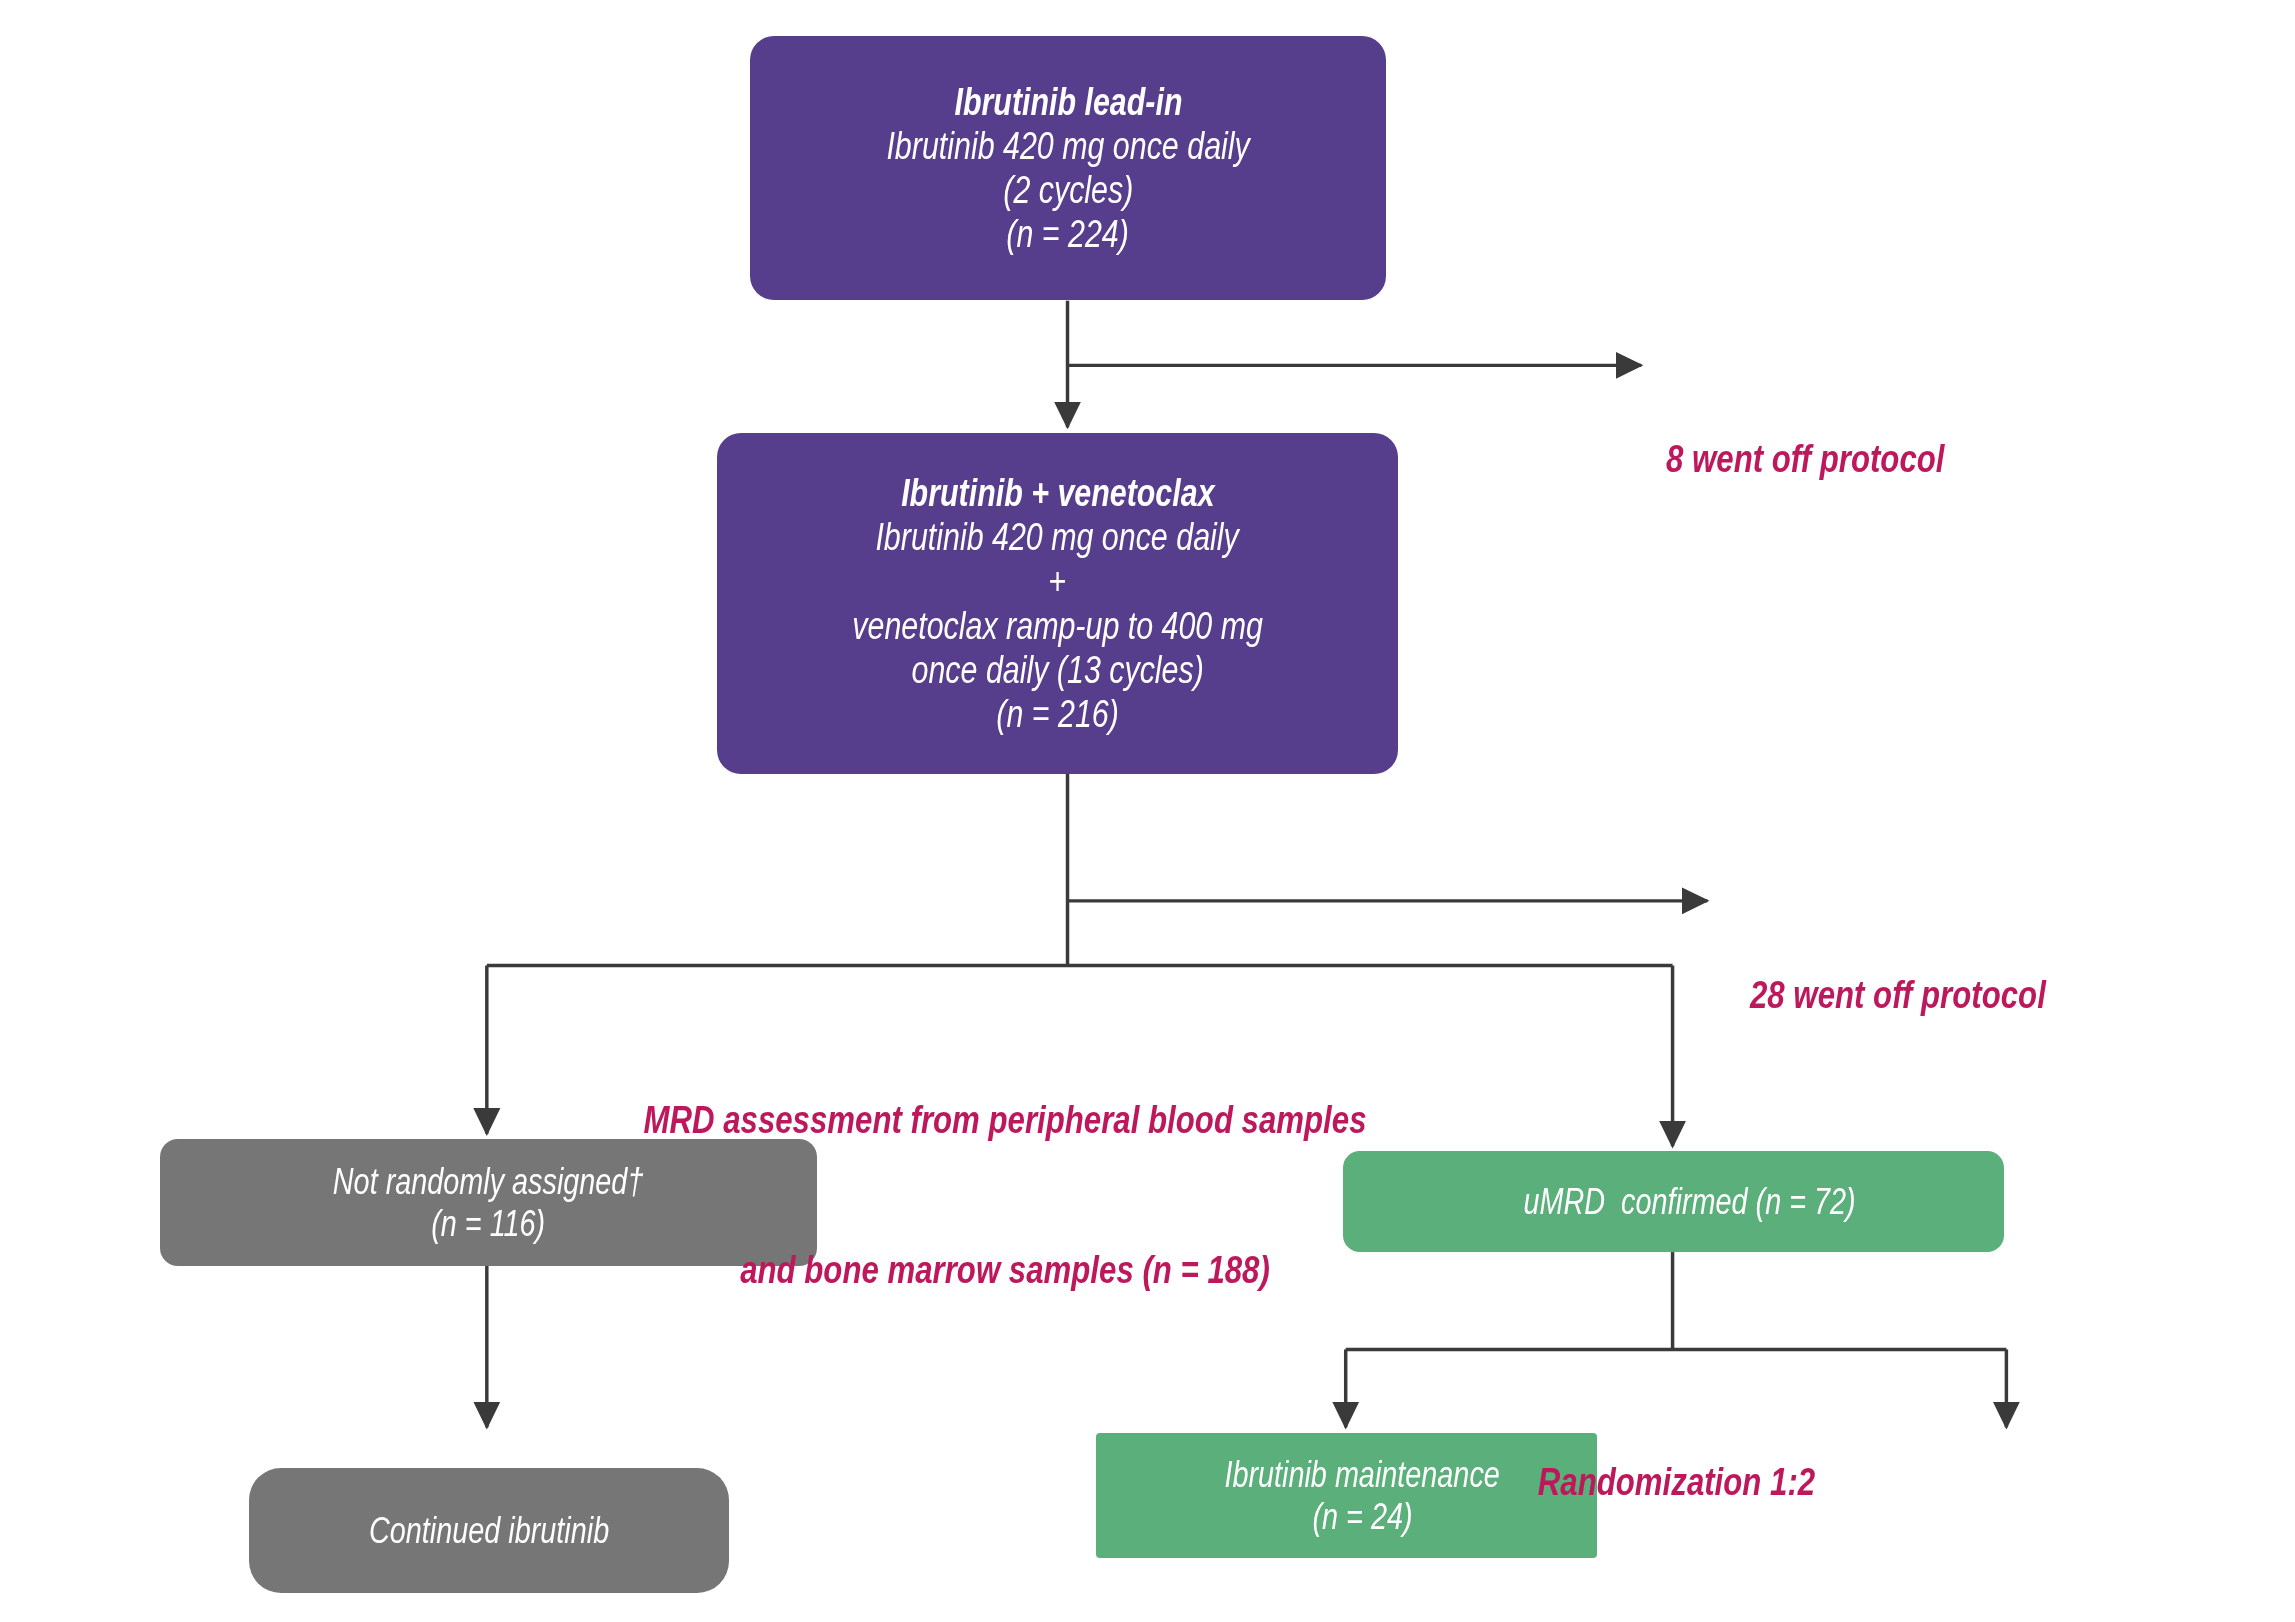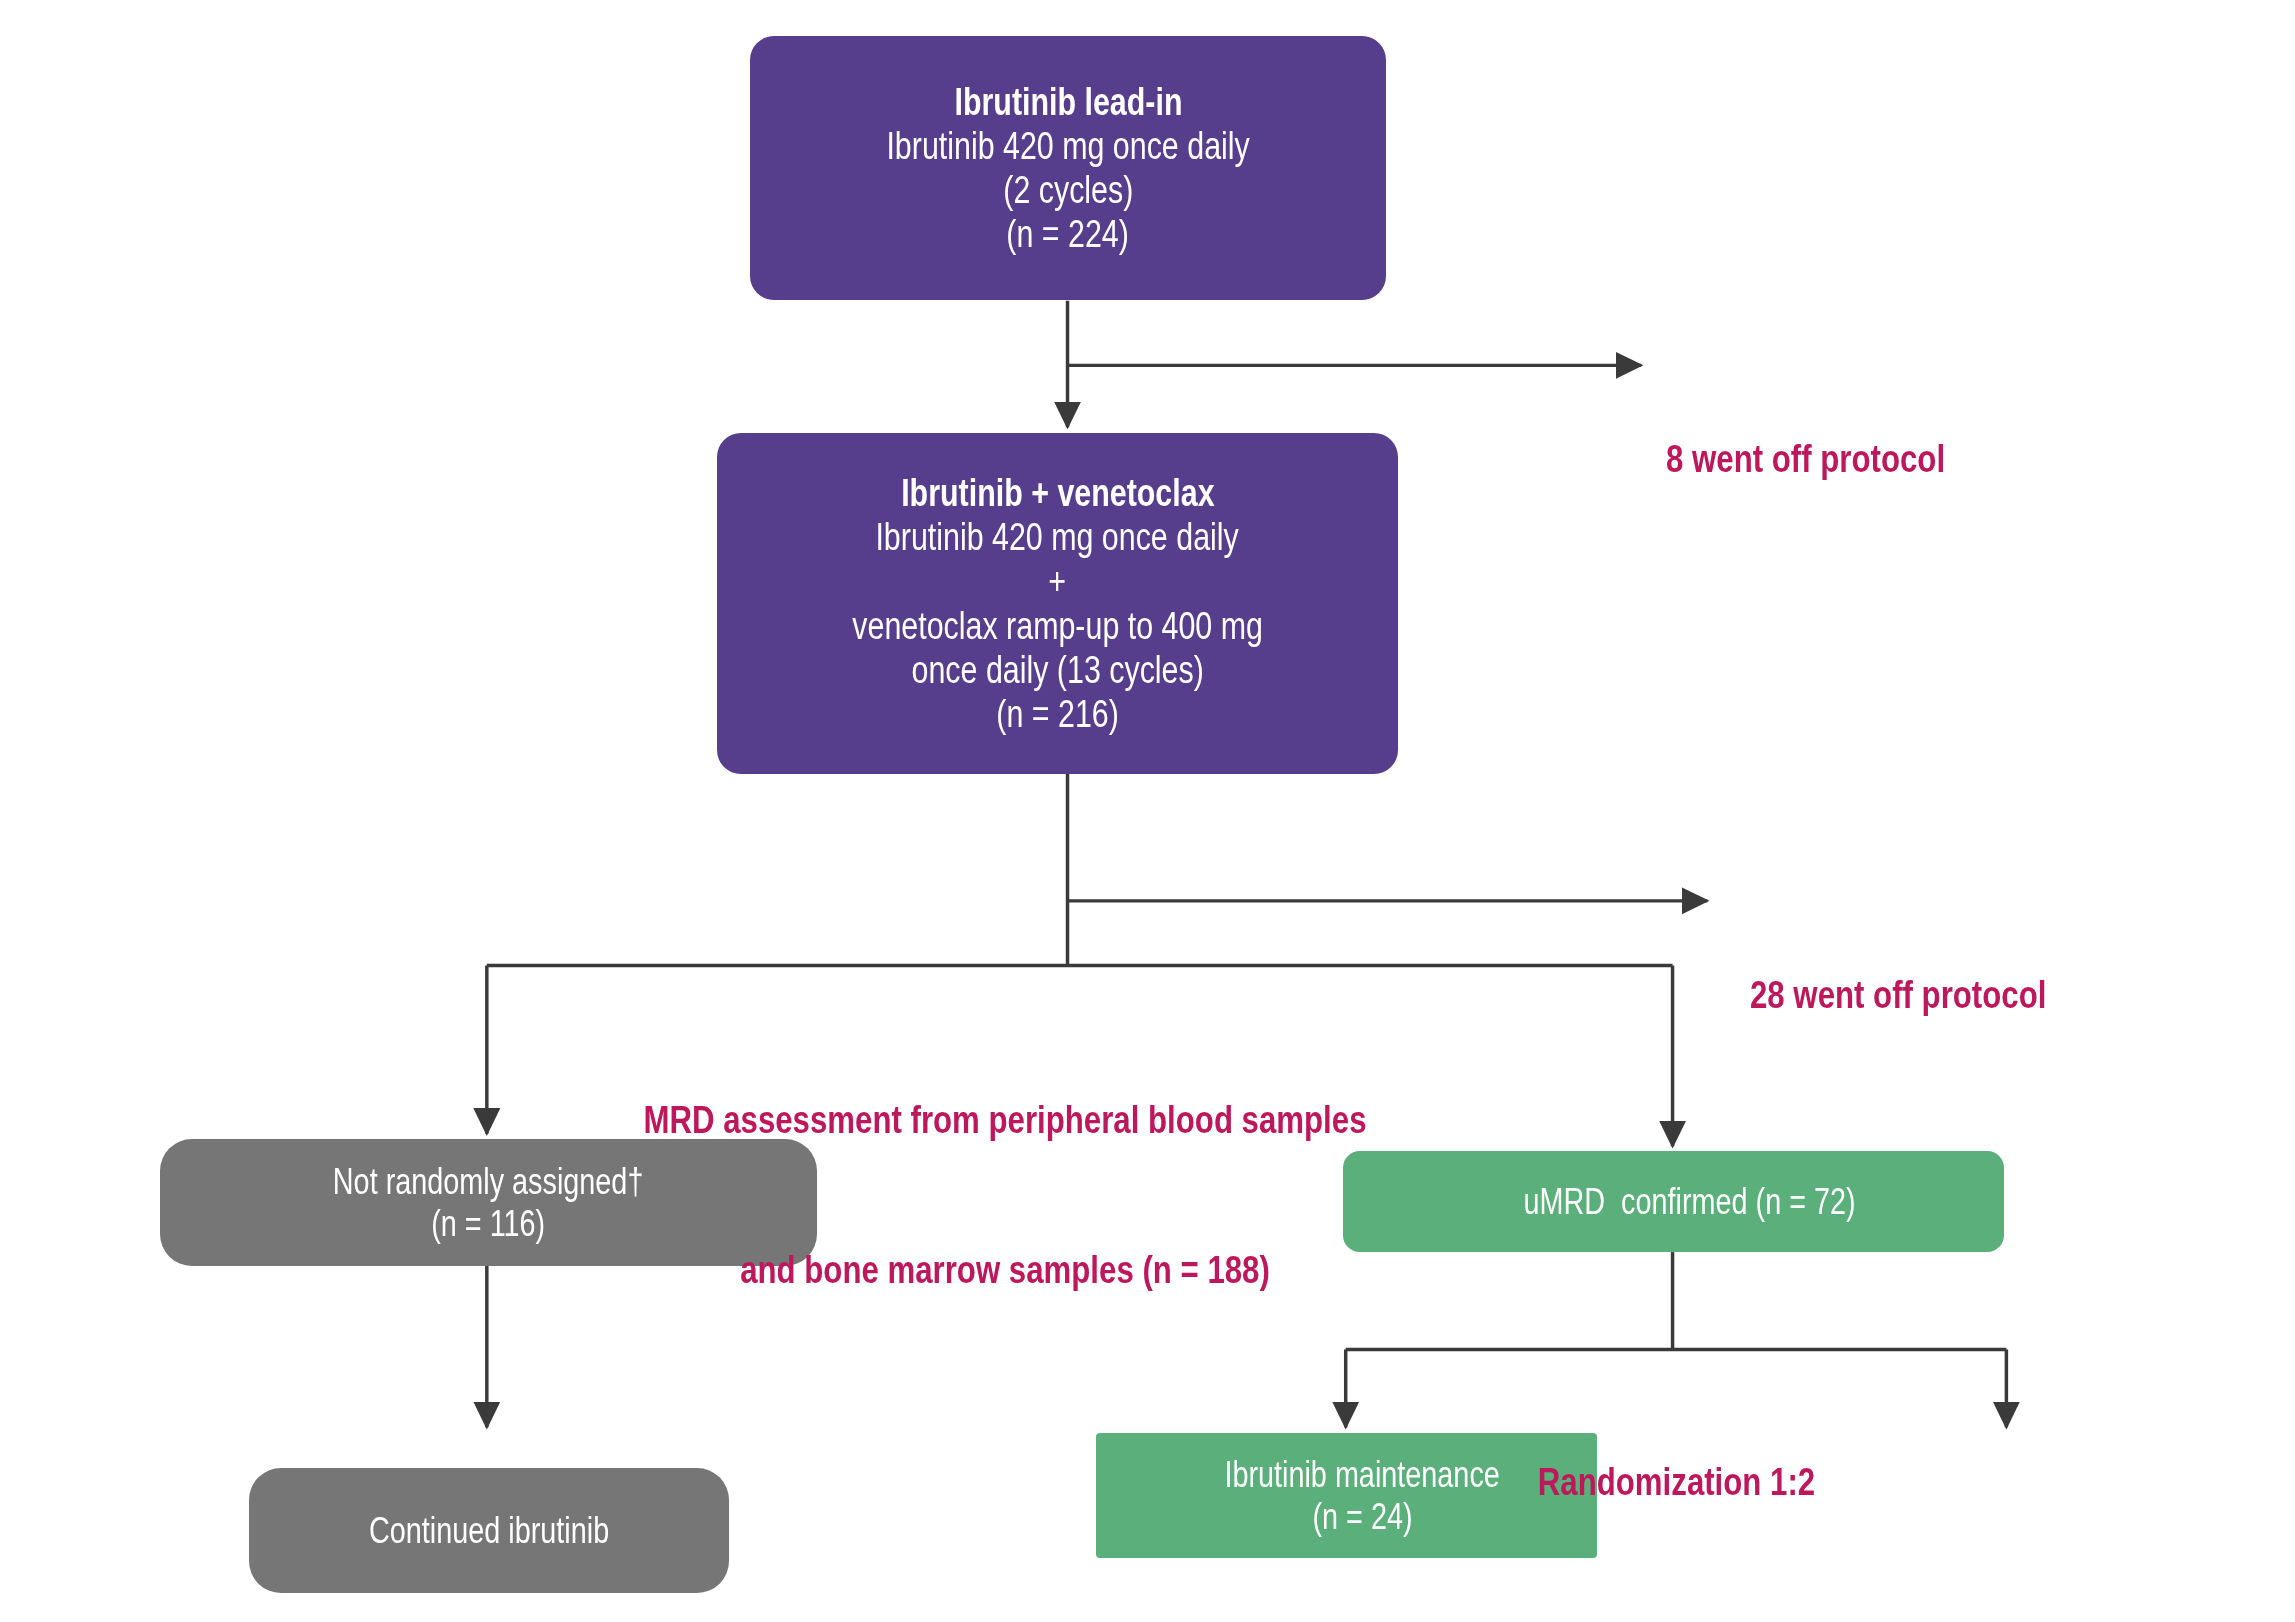--- a/index.html
+++ b/index.html
@@ -1,20 +1,20 @@
 <!DOCTYPE html>
 <html style="font-size:11px"><head>
 <meta charset="utf-8">
 <style>
   html,body{margin:0;padding:0;background:#fff;}
   body{
     width:2295px;height:1623px;position:relative;overflow:hidden;
     font-family:"Liberation Sans","DejaVu Sans",sans-serif;
   }
-  #stage{position:absolute;left:0;top:0;width:2295px;height:1623px;}
+  #stage{position:absolute;left:0;top:0;width:2295px;height:1623px;font-style:italic;}
 
   .node{
     position:absolute;box-sizing:border-box;
     display:flex;flex-direction:column;
     align-items:center;justify-content:center;
     color:#ffffff;text-align:center;
     border-radius:24px;
     line-height:1.16;
     z-index:5;
   }
@@ -79,21 +79,21 @@
 
   <div class="node purple" style="left:717px;top:433px;width:681px;height:341px;font-size:38px;">
     <span class="ln hd">Ibrutinib + venetoclax</span>
     <span class="ln">Ibrutinib 420 mg once daily</span>
     <span class="ln">+</span>
     <span class="ln">venetoclax ramp-up to 400 mg</span>
     <span class="ln">once daily (13 cycles)</span>
     <span class="ln">(n = 216)</span>
   </div>
 
-  <div class="node gray" style="left:160px;top:1139px;width:657px;height:127px;font-size:36px;border-radius:32px;">
+  <div class="node gray" style="left:160px;top:1139px;width:657px;height:127px;font-size:36px;border-radius:18px;">
     <span class="ln">Not randomly assigned†</span>
     <span class="ln">(n = 116)</span>
   </div>
 
   <div class="node gray" style="left:249px;top:1468px;width:480px;height:125px;font-size:36px;border-radius:32px;">
     <span class="ln">Continued ibrutinib</span>
   </div>
 
   <div class="node green" style="left:1343px;top:1151px;width:661px;height:101px;font-size:36px;border-radius:16.7px;">
     <span class="ln">uMRD  confirmed (n = 72)</span>

